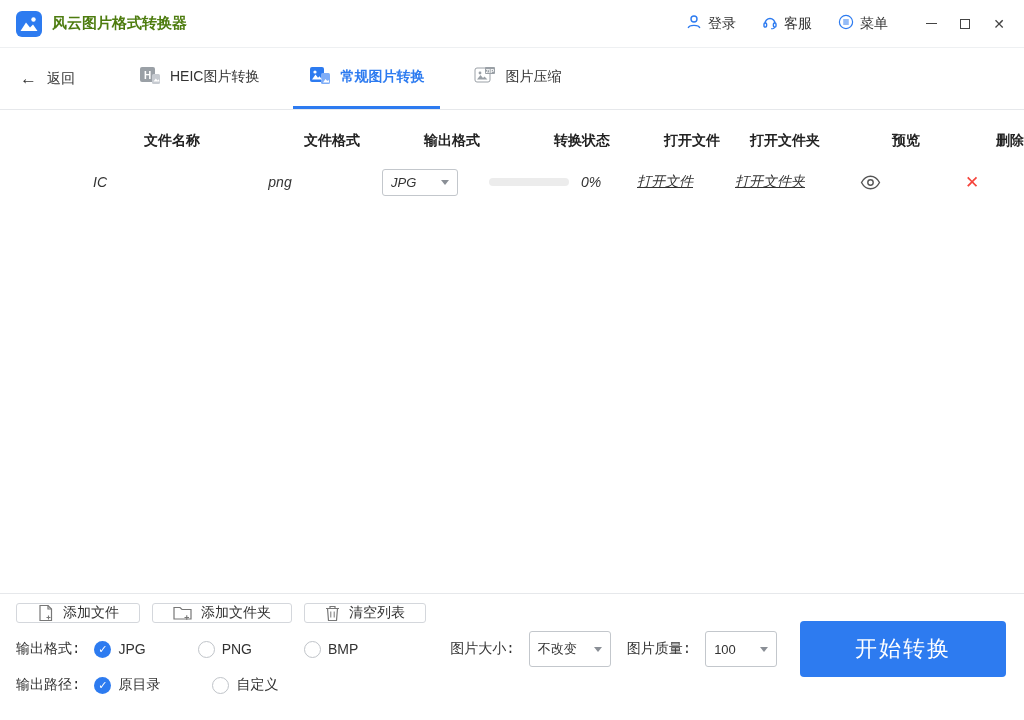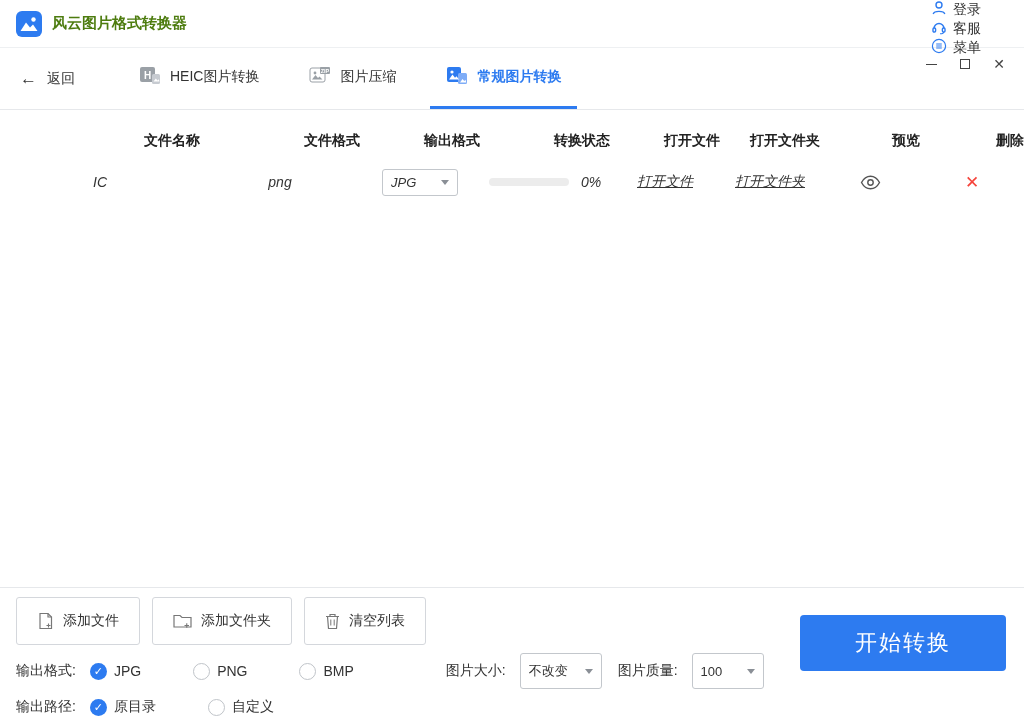--- a/index.html
+++ b/index.html
@@ -5,21 +5,21 @@
   * { margin:0; padding:0; box-sizing:border-box; }
   html,body { width:1024px; height:720px; background:#fff; overflow:hidden;
     font-family:"Liberation Sans","DejaVu Sans",sans-serif; color:#333; }
   .window { width:1024px; height:720px; display:flex; flex-direction:column; background:#fff; }
 
   
   .titlebar { height:48px; flex:0 0 48px; display:flex; align-items:center;
     padding-left:16px; border-bottom:1px solid #eef0f2; }
   .app-icon { width:26px; height:26px; display:inline-flex; }
   .app-title { font-size:15px; font-weight:bold; margin-left:10px; color:#4d7c0f; }
-  .titlebar-right { margin-left:auto; display:flex; align-items:center; height:100%;flex-direction:column; }
+  .titlebar-right { margin-left:auto; display:flex; align-items:center; height:100%; }
   .tb-item { display:flex; align-items:center; gap:6px; font-size:14px; color:#333;
     margin-right:26px; cursor:pointer; }
   .win-controls { display:flex; align-items:center; height:100%; }
   .win-btn { width:34px; height:100%; display:flex; align-items:center; justify-content:center; cursor:pointer; }
   .win-btn:last-child { margin-right:8px; }
   .min-glyph { width:11px; height:0; border-top:1px solid #444; display:block; }
   .max-glyph { width:10px; height:10px; border:1px solid #444; display:block; }
   .close-glyph { font-size:14px; color:#444; line-height:1; }
 
   
@@ -49,26 +49,26 @@
   .progress-wrap { display:flex; align-items:center; justify-content:center; gap:12px; width:100%; }
   .progress-bar { width:80px; height:8px; background:#ececec; border-radius:4px; overflow:hidden; }
   .progress-fill { height:100%; width:0%; background:#2d7bf0; border-radius:4px; }
   .file-link { color:#333; text-decoration:underline; cursor:pointer; font-size:14px; }
   .delete-x { color:#f5443b; font-size:17px; font-weight:bold; cursor:pointer; }
   .eye-btn { cursor:pointer; display:inline-flex; }
 
   
   .footer { flex:0 0 127px; border-top:1px solid #e6e8eb; padding:9px 16px 0; position:relative; }
   .btn-row { display:flex; gap:12px; }
-  .tool-btn { display:inline-flex; align-items:center; gap:9px; height:48px; padding:0 20px;
+  .tool-btn { display:inline-flex; align-items:center; gap:9px; height:20px; padding:0 20px;
     border:1px solid #d4d7dc; border-radius:3px; background:#fff; font-size:14px; color:#333; cursor:pointer; }
   .settings-row { display:flex; align-items:center; font-size:14px; color:#333; }
   .row1 { margin-top:12px; height:28px; }
   .row2 { margin-top:9px; height:26px; }
-  .set-label { margin-right:14px; }
+  .set-label { margin-right:14px;font-family:Liberation Mono, monospace; }
   .radio-item { display:flex; align-items:center; gap:7px; margin-right:52px; cursor:pointer; }
   .radio { width:17px; height:17px; border-radius:50%; flex:0 0 17px; }
   .radio.checked { background:#2d7bf0; color:#fff; display:flex; align-items:center;
     justify-content:center; font-size:11px; line-height:1; }
   .radio.unchecked { border:1px solid #c0c4c9; background:#fff; }
   .size-group { margin-left:40px; }
   .quality-group { margin-left:16px; }
   .footer-select { width:82px; height:36px; }
   .quality-select { width:72px; }
   .start-btn { position:absolute; right:18px; top:27px; width:206px; height:56px;
@@ -142,43 +142,43 @@
       <span>
         <svg width="22" height="19" viewBox="0 0 22 19">
             <rect x="1" y="1" width="15" height="15" rx="2" fill="#9aa0a6"></rect>
             <text x="8.5" y="12.5" font-size="10" font-weight="bold" fill="#fff" text-anchor="middle" font-family="sans-serif">H</text>
             <rect x="13" y="8" width="8" height="10" rx="1.5" fill="#c7cbd1"></rect>
             <path d="M14.5 15.5 L16.8 12.5 L18.5 14.5 L19.8 13.2 L20.5 15.5 Z" fill="#fff"></path>
           </svg>
       </span>
       <span>HEIC图片转换</span>
     </div>
+    <div class="tab active">
+      <span>
+        <svg width="22" height="19" viewBox="0 0 22 19">
+            <rect x="1" y="1" width="14" height="15" rx="2" fill="#2d7bf0"></rect>
+            <rect x="12" y="7" width="9" height="11" rx="1.5" fill="#7fadf7"></rect>
+            <circle cx="6" cy="6" r="1.6" fill="#fff"></circle>
+            <path d="M3 13.5 L6.5 8.5 L9 11.8 L10.5 10.2 L13 13.5 Z" fill="#fff"></path>
+            <path d="M14 16.5 L16.5 13 L18.3 15 L19.5 13.8 L20.3 16.5 Z" fill="#fff"></path>
+          </svg>
+      </span>
+      <span>常规图片转换</span>
+    </div>
     <div class="tab">
       <span>
         <svg width="22" height="19" viewBox="0 0 22 19">
             <rect x="1" y="2" width="15" height="14" rx="2" fill="#fff" stroke="#9aa0a6"></rect>
             <circle cx="6" cy="7" r="1.4" fill="#9aa0a6"></circle>
             <path d="M3 13.5 L6.5 9 L9 12 L10.5 10.5 L13.5 13.5 Z" fill="#9aa0a6"></path>
             <rect x="11" y="1" width="10" height="7" rx="1" fill="#9aa0a6"></rect>
             <text x="16" y="6.5" font-size="5.5" font-weight="bold" fill="#fff" text-anchor="middle" font-family="sans-serif">ZIP</text>
           </svg>
       </span>
       <span>图片压缩</span>
-    </div>
-    <div class="tab active">
-      <span>
-        <svg width="22" height="19" viewBox="0 0 22 19">
-            <rect x="1" y="1" width="14" height="15" rx="2" fill="#2d7bf0"></rect>
-            <rect x="12" y="7" width="9" height="11" rx="1.5" fill="#7fadf7"></rect>
-            <circle cx="6" cy="6" r="1.6" fill="#fff"></circle>
-            <path d="M3 13.5 L6.5 8.5 L9 11.8 L10.5 10.2 L13 13.5 Z" fill="#fff"></path>
-            <path d="M14 16.5 L16.5 13 L18.3 15 L19.5 13.8 L20.3 16.5 Z" fill="#fff"></path>
-          </svg>
-      </span>
-      <span>常规图片转换</span>
     </div>
   </nav>
 
   <section class="main">
     <div class="thead">
       <div>文件名称</div>
       <div>文件格式</div>
       <div>输出格式</div>
       <div>转换状态</div>
       <div>打开文件</div>

